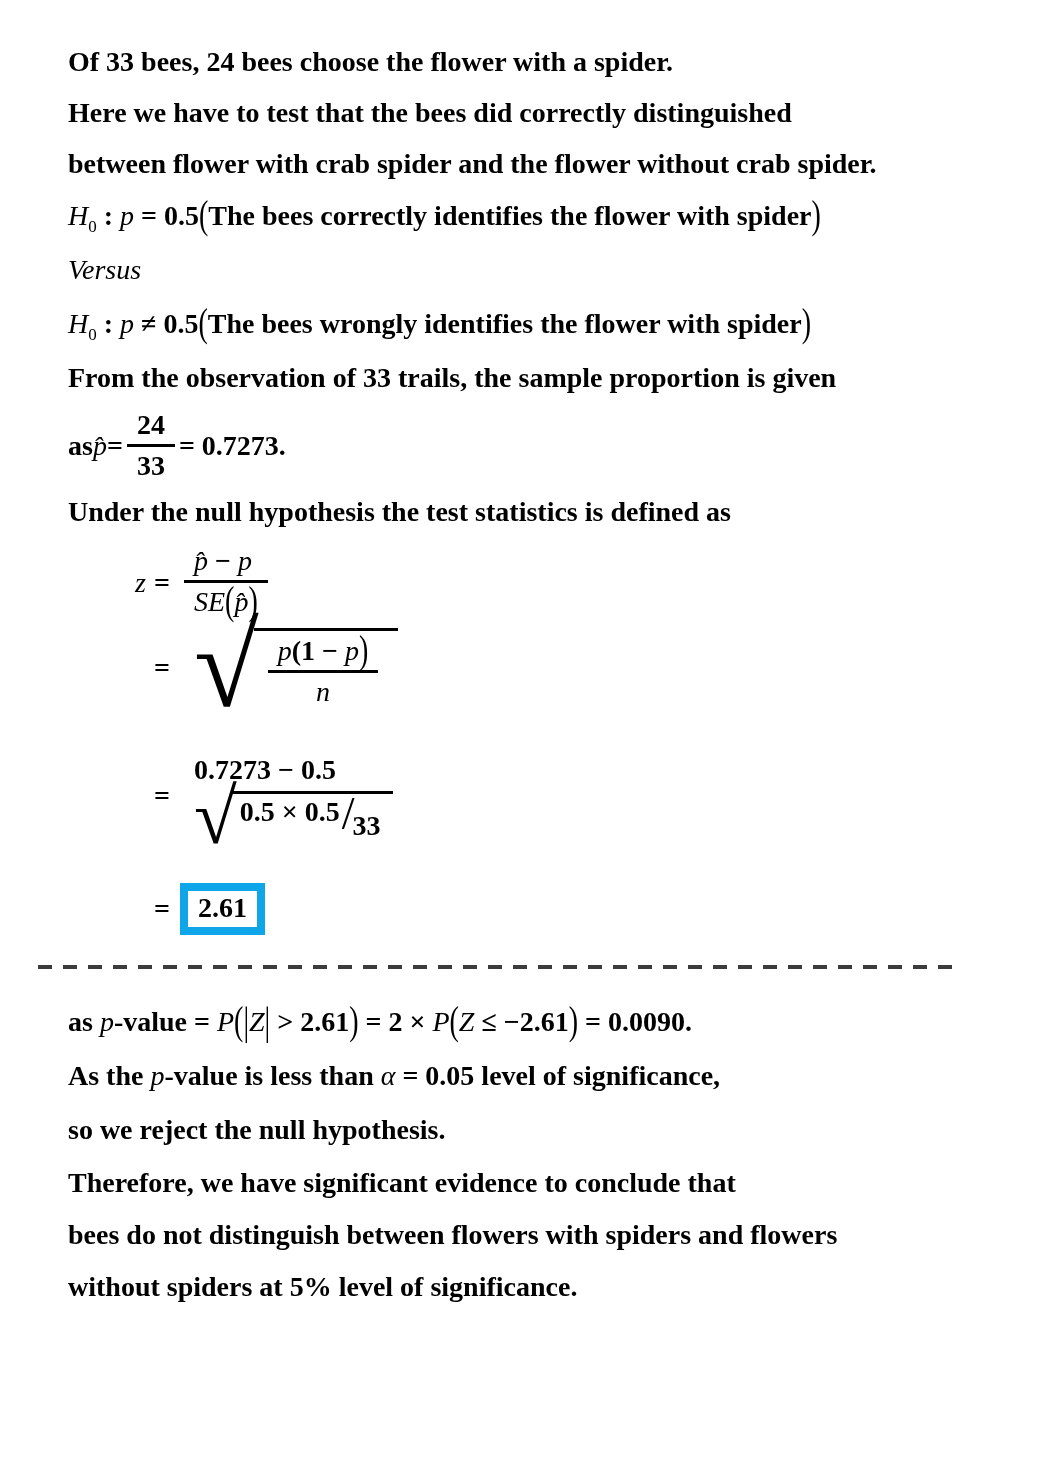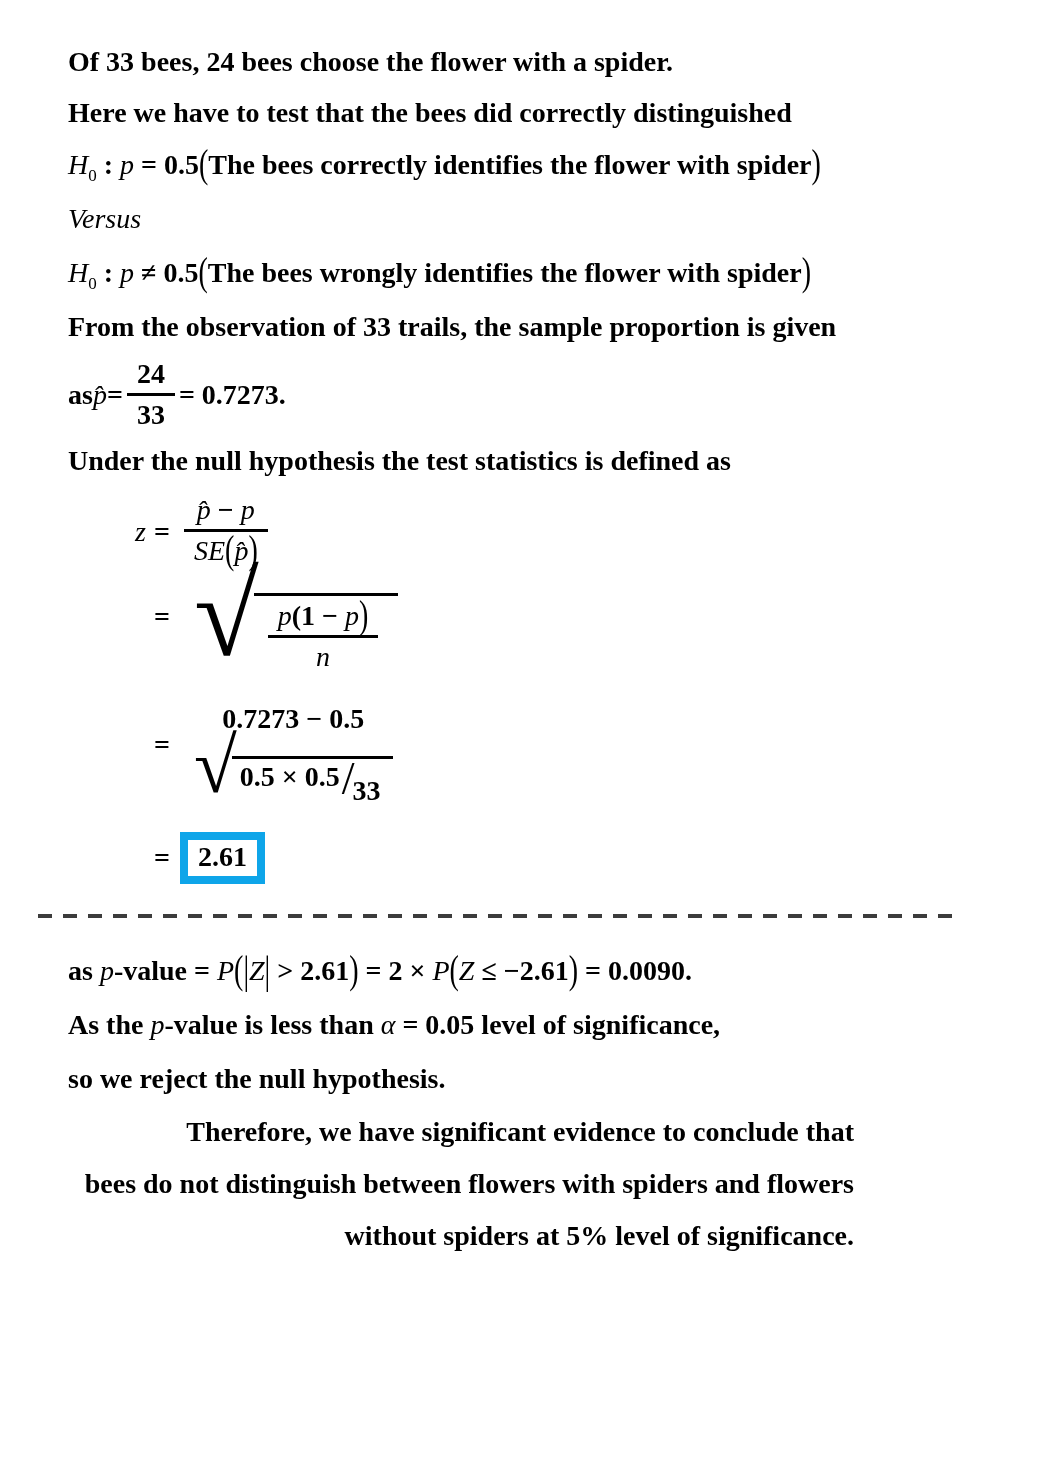--- a/index.html
+++ b/index.html
@@ -3,61 +3,62 @@
 <meta charset="utf-8">
 <style>
   html,body{margin:0;padding:0;background:#ffffff;}
   body{width:1044px;height:1480px;overflow:hidden;color:#000;
        font-family:"Liberation Serif","DejaVu Serif",serif;}
   .page{box-sizing:border-box;width:884px;height:1480px;padding:36px 30px 8px 68px;}
   
   .line{font-size:28px;font-weight:bold;line-height:51px;margin:0;white-space:nowrap;}
   .line-lg{line-height:54px;}
   .line-p{line-height:54px;}
-  .line-c{line-height:52px;text-align:right;}
+  .line-c{line-height:52px;}
   .it{font-style:italic;font-weight:normal;}
   sub.s0{font-size:17px;font-weight:normal;vertical-align:-7px;line-height:0;}
   .tp{display:inline-block;transform:scaleY(1.45);transform-origin:50% 55%;font-weight:normal;}
   
   .frac{display:inline-flex;flex-direction:column;vertical-align:middle;margin:0 4px;}
-  .frac>.num{text-align:center;padding:0 10px 3px;}
+  .frac>.num{text-align:left;padding:0 10px 3px;}
   .frac>.den{border-top:3px solid #000;text-align:center;padding:3px 10px 0;}
   .den-clear{border-top:none !important;padding-top:2px !important;}
   
   .mrow{display:flex;align-items:center;font-size:28px;font-weight:bold;margin:4px 0;}
   
   .eqblock{margin:6px 0 0 52px;font-size:28px;font-weight:bold;}
   .eqrow{display:flex;align-items:flex-start;margin:8px 0;}
   .eqrow-center{align-items:center;margin:14px 0 8px;}
   .eqlhs{display:inline-block;width:26px;text-align:right;}
   .eqsign{margin:0 10px 0 8px;}
   .pt22{padding-top:22px;}
   .pt24{padding-top:26px;}
   
   .sqrt{display:inline-flex;align-items:flex-start;}
   .radsign{font-weight:normal;line-height:1;position:relative;margin-right:-5px;}
   .sqrt-lg>.radsign{font-size:118px;top:-20px;}
   .sqrt-sm>.radsign{font-size:78px;top:-13px;}
-  .radbody{border-top:3px solid #000;margin-top:16px;}
+  .radbody{border-top:3px solid #000;}
   .sqrt-lg>.radbody{padding:4px 16px 0 10px;}
   .sqrt-sm>.radbody{padding:2px 12px 10px 8px;white-space:nowrap;}
   .bigslash{font-weight:normal;font-size:46px;line-height:0;position:relative;top:8px;margin:0 -2px 0 2px;}
   .lowered{position:relative;top:14px;}
   .boxed{display:inline-block;border:8px solid #0ea5e9;padding:1px 10px 3px;}
   
   .dashes{height:4px;width:916px;margin:30px 0 26px -30px;
           background:repeating-linear-gradient(90deg,#3c3c3c 0 14px,transparent 14px 25px);}
 </style>
 </head>
 <body>
 
 <div class="page">
 
   <p class="line">Of 33 bees, 24 bees choose the flower with a spider.</p>
   <p class="line">Here we have to test that the bees did correctly distinguished</p>
+  <p class="line">between flower with crab spider and the flower without crab spider.</p>
 
   <p class="line line-lg"><span class="it">H</span><sub class="s0">0</sub><span> : </span><span class="it">p</span><span> = 0.5</span><span class="tp">(</span><span>The bees correctly identifies the flower with spider</span><span class="tp">)</span></p>
 
   <p class="line line-lg it">Versus</p>
 
   <p class="line line-lg"><span class="it">H</span><sub class="s0">0</sub><span> : </span><span class="it">p</span><span> ≠ 0.5</span><span class="tp">(</span><span>The bees wrongly identifies the flower with spider</span><span class="tp">)</span></p>
 
   <p class="line line-lg">From the observation of 33 trails, the sample proportion is given</p>
 
   <div class="mrow">

